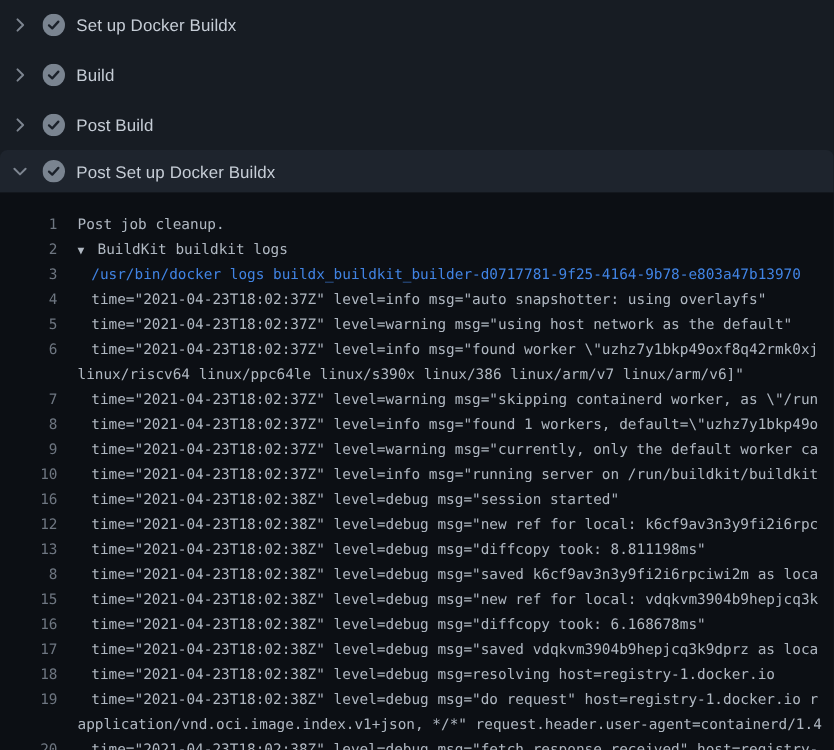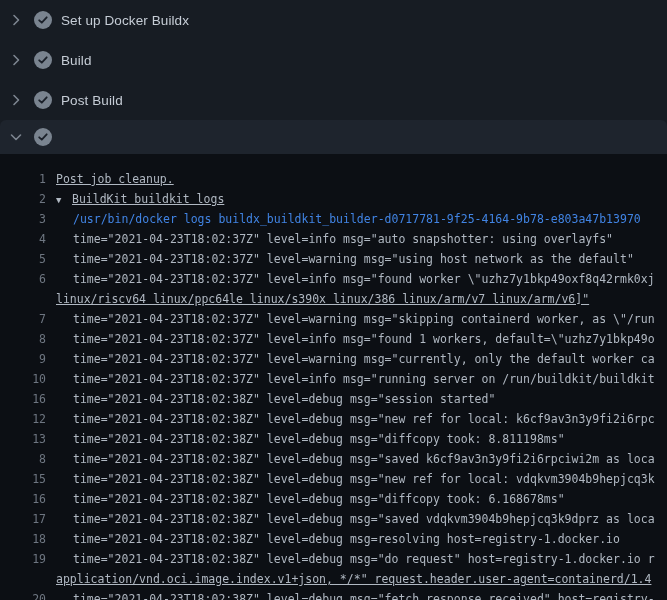--- a/index.html
+++ b/index.html
@@ -30,21 +30,21 @@
     padding-top:15px; overflow:hidden;
     font-family:"DejaVu Sans Mono", monospace;
     font-size:11.5px; line-height:20px; color:#b0b8c2;
   }
   .log-row { display:flex; white-space:pre; height:20px; }
   .num {
     flex:none; width:46px; text-align:right;
     color:#6e7681; cursor:pointer; user-select:none;
   }
   .content { flex:none; }
-  .ind1 { margin-left:10px;text-decoration:underline; }
+  .ind1 { margin-left:16px; }
   .ind2 { margin-left:27px; }
   .cmd { color:#4184e4; }
   .group-toggle { cursor:pointer; }
   .tri { display:inline-block; width:16px; font-size:9px; }
 </style>
 </head>
 <body>
 
 <div class="steps-list">
     <div class="step-row">
@@ -94,20 +94,21 @@
         <svg width="16" height="16" viewBox="0 0 16 16">
           <path d="M3.5 6 L8 10.5 L12.5 6" fill="none" stroke="#7d8590" stroke-width="1.6" stroke-linecap="round" stroke-linejoin="round"></path>
         </svg>
       </span>
       <span class="check">
         <svg width="18" height="18" viewBox="0 0 18 18">
           <circle cx="9" cy="9" r="9" fill="#7a8490"></circle>
           <path d="M5.2 9.3 L7.8 11.7 L12.7 6.3" fill="none" stroke="#1b212a" stroke-width="1.8" stroke-linecap="round" stroke-linejoin="round"></path>
         </svg>
       </span>
+      <span class="step-label">Post Set up Docker Buildx</span>
     </div>
   </div>
 <div class="log">
     <div class="log-row"><span class="num">1</span><span class="content ind1">Post job cleanup.</span></div>
     <div class="log-row"><span class="num">2</span><span class="content ind1 group-toggle"><span class="tri">▼</span><span>BuildKit buildkit logs</span></span></div>
     <div class="log-row"><span class="num">3</span><span class="content ind2 cmd">/usr/bin/docker logs buildx_buildkit_builder-d0717781-9f25-4164-9b78-e803a47b13970</span></div>
     <div class="log-row"><span class="num">4</span><span class="content ind2">time="2021-04-23T18:02:37Z" level=info msg="auto snapshotter: using overlayfs"</span></div>
     <div class="log-row"><span class="num">5</span><span class="content ind2">time="2021-04-23T18:02:37Z" level=warning msg="using host network as the default"</span></div>
     <div class="log-row"><span class="num">6</span><span class="content ind2">time="2021-04-23T18:02:37Z" level=info msg="found worker \"uzhz7y1bkp49oxf8q42rmk0xj</span></div>
     <div class="log-row"><span class="num"></span><span class="content ind1">linux/riscv64 linux/ppc64le linux/s390x linux/386 linux/arm/v7 linux/arm/v6]"</span></div>

